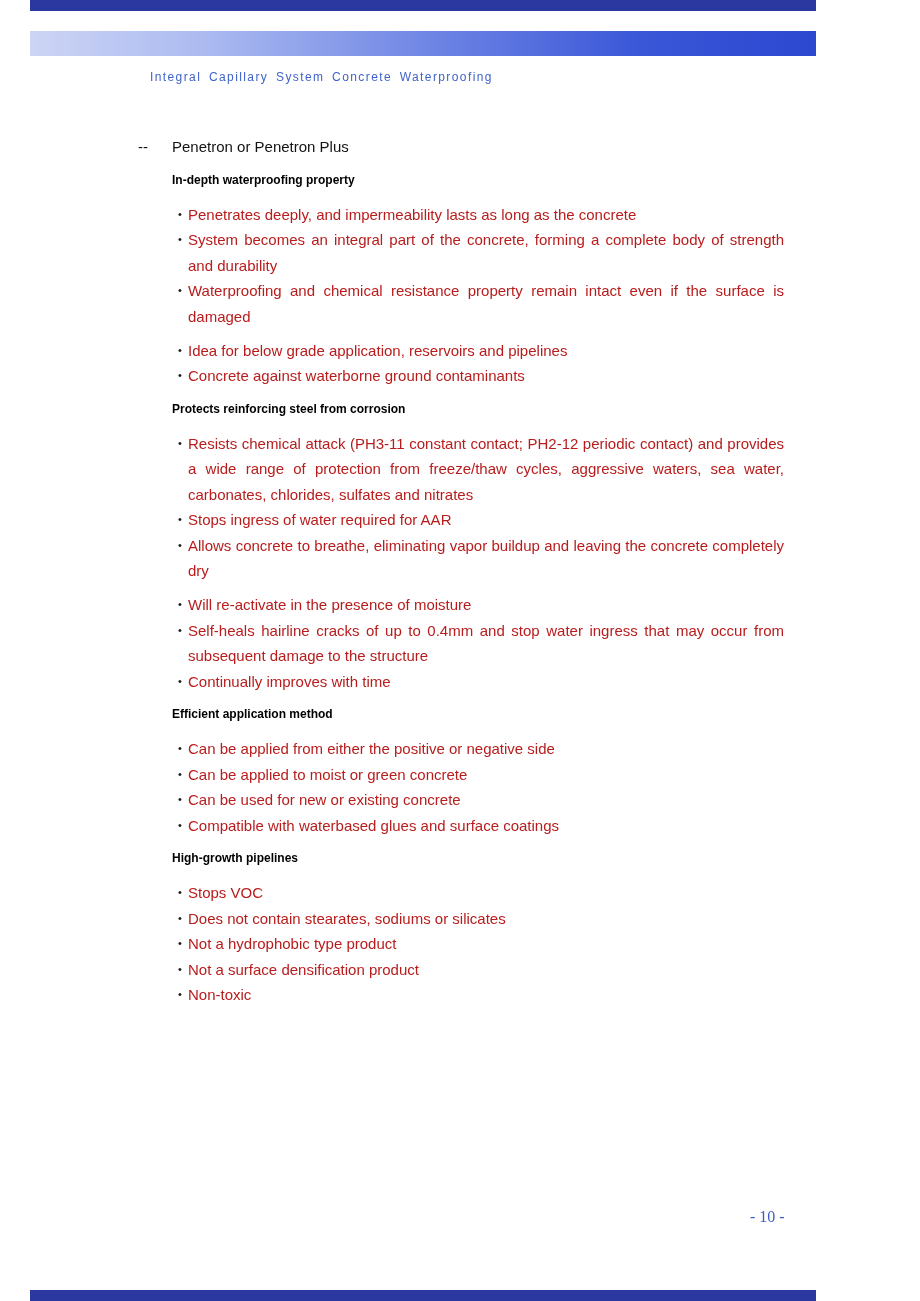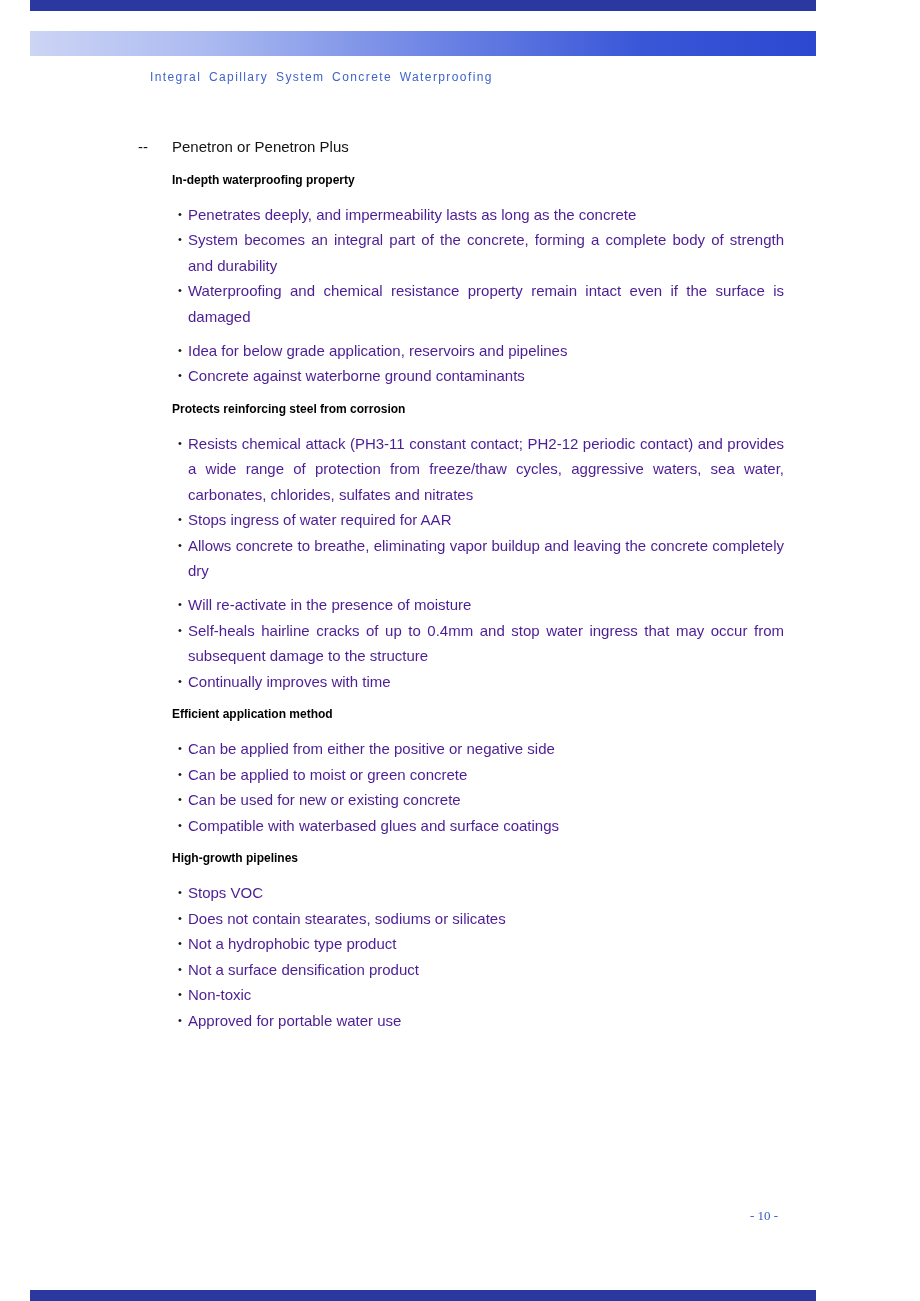--- a/index.html
+++ b/index.html
@@ -78,35 +78,35 @@
   .bullet-list {
     list-style: none;
     margin: 8.5px 0 0 0;
     padding: 0 0 0 7px;
   }
   .bullet-item {
     position: relative;
     padding-left: 9px;
     line-height: 25.5px;
     text-align: justify;
-    color: #4c1d95;
+    color: #b91c1c;
   }
   .bullet-item::before {
     content: "\2022";
     position: absolute;
     left: -1px; top: 0;
     font-size: 11px;
     line-height: 25.5px;
     color: #151515;
   }
   .page-number {
     position: absolute;
     left: 750px; top: 1208px;
     font-family: "Liberation Serif", serif;
-    font-size: 13px;
+    font-size: 16px;
     color: #3a5cc0;
     white-space: nowrap;
   }
 </style>
 </head>
 <body>
 
 <div class="page">
 
   <div class="top-bar"></div>
@@ -166,21 +166,20 @@
   </section>
 
   <section class="section">
     <h3 class="section-heading">High-growth pipelines</h3>
     <ul class="bullet-list">
             <li class="bullet-item">Stops VOC</li>
             <li class="bullet-item">Does not contain stearates, sodiums or silicates</li>
             <li class="bullet-item">Not a hydrophobic type product</li>
             <li class="bullet-item">Not a surface densification product</li>
             <li class="bullet-item">Non-toxic</li>
-            <li class="bullet-item">Approved for portable water use</li>
           </ul>
   </section>
 </div>
   </div>
 
   <div class="page-number">- 10 -</div>
 
   <div class="bottom-bar"></div>
 
 </div>

